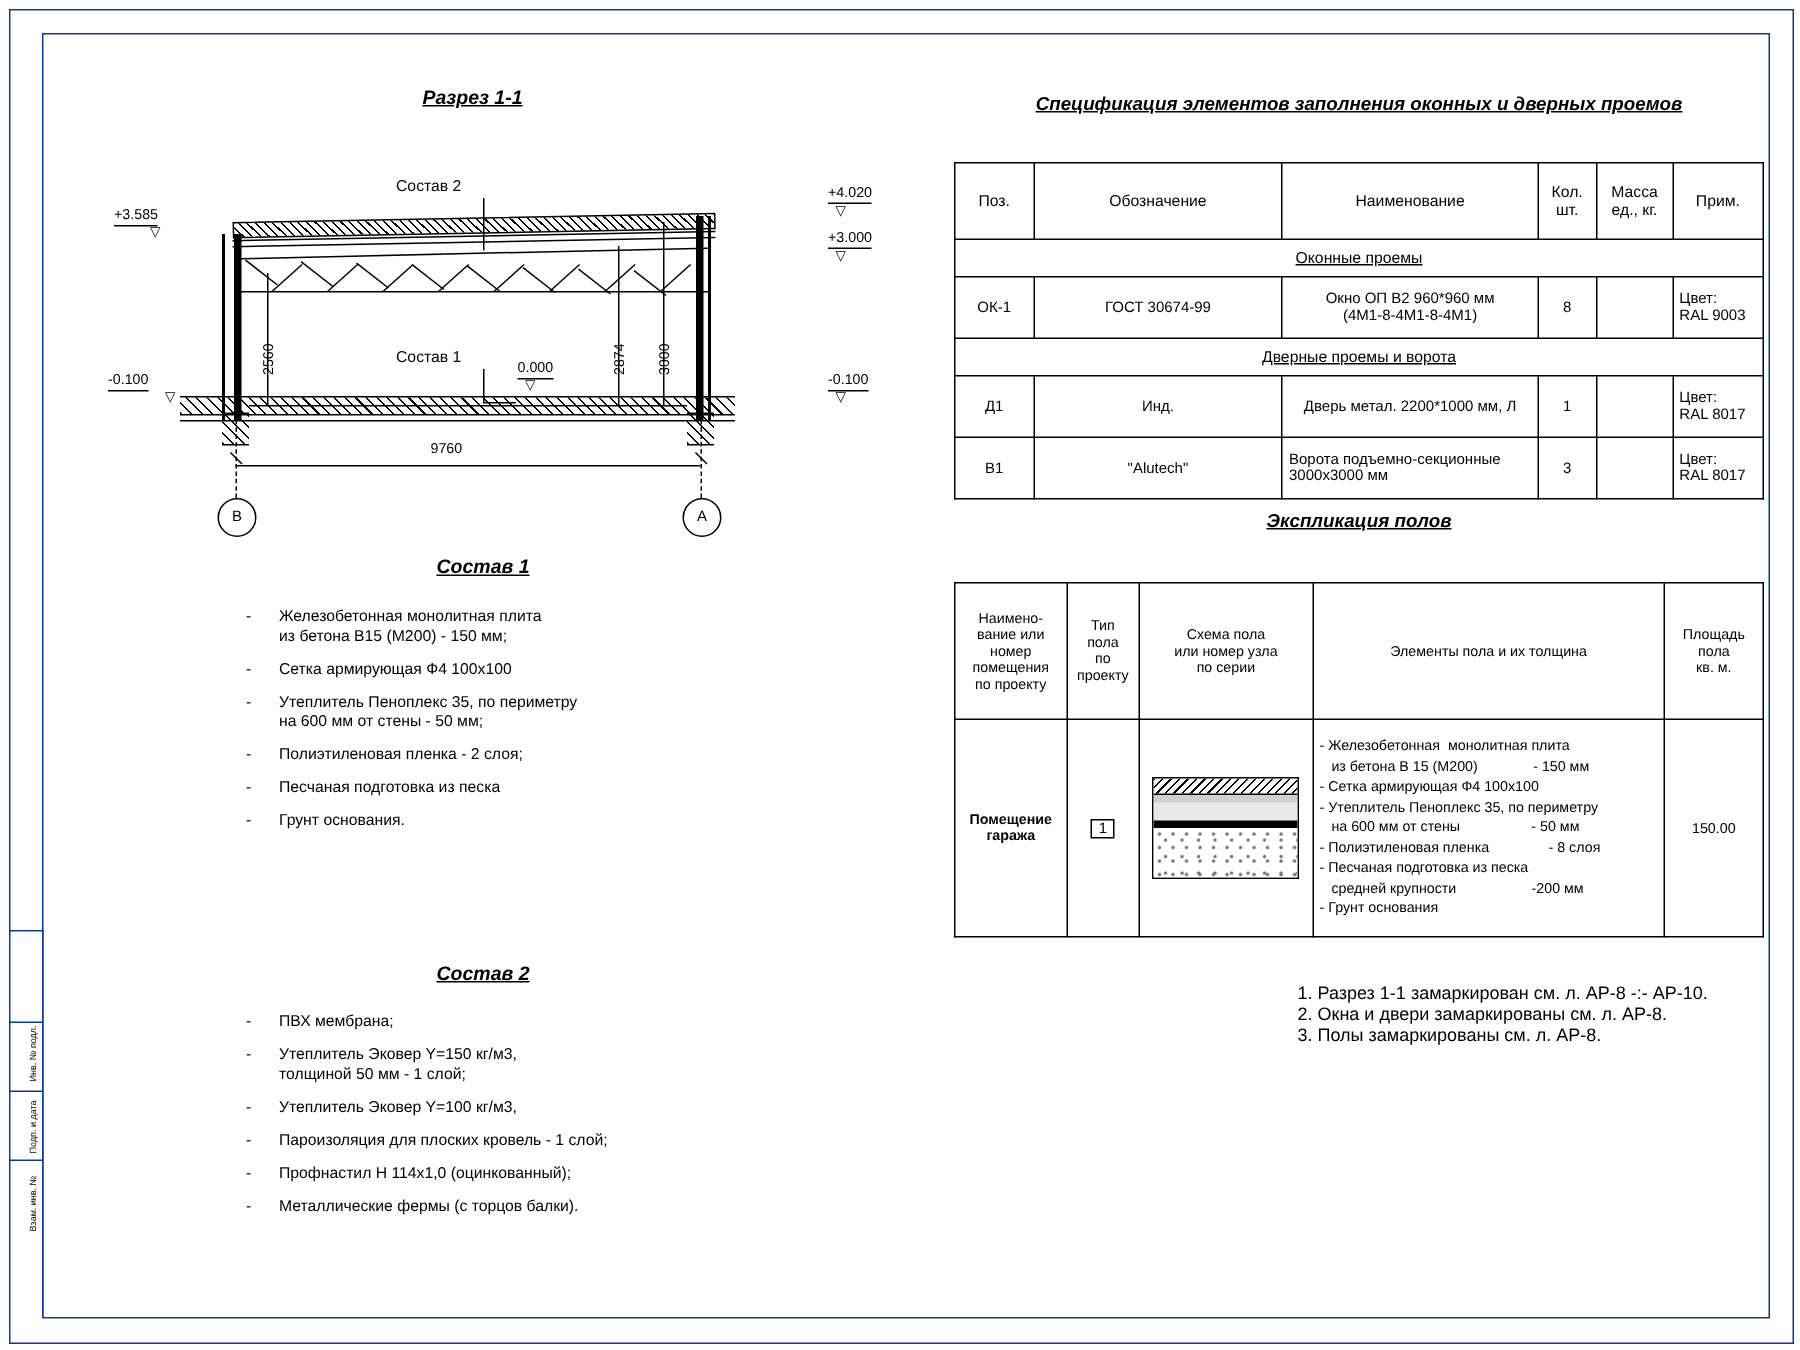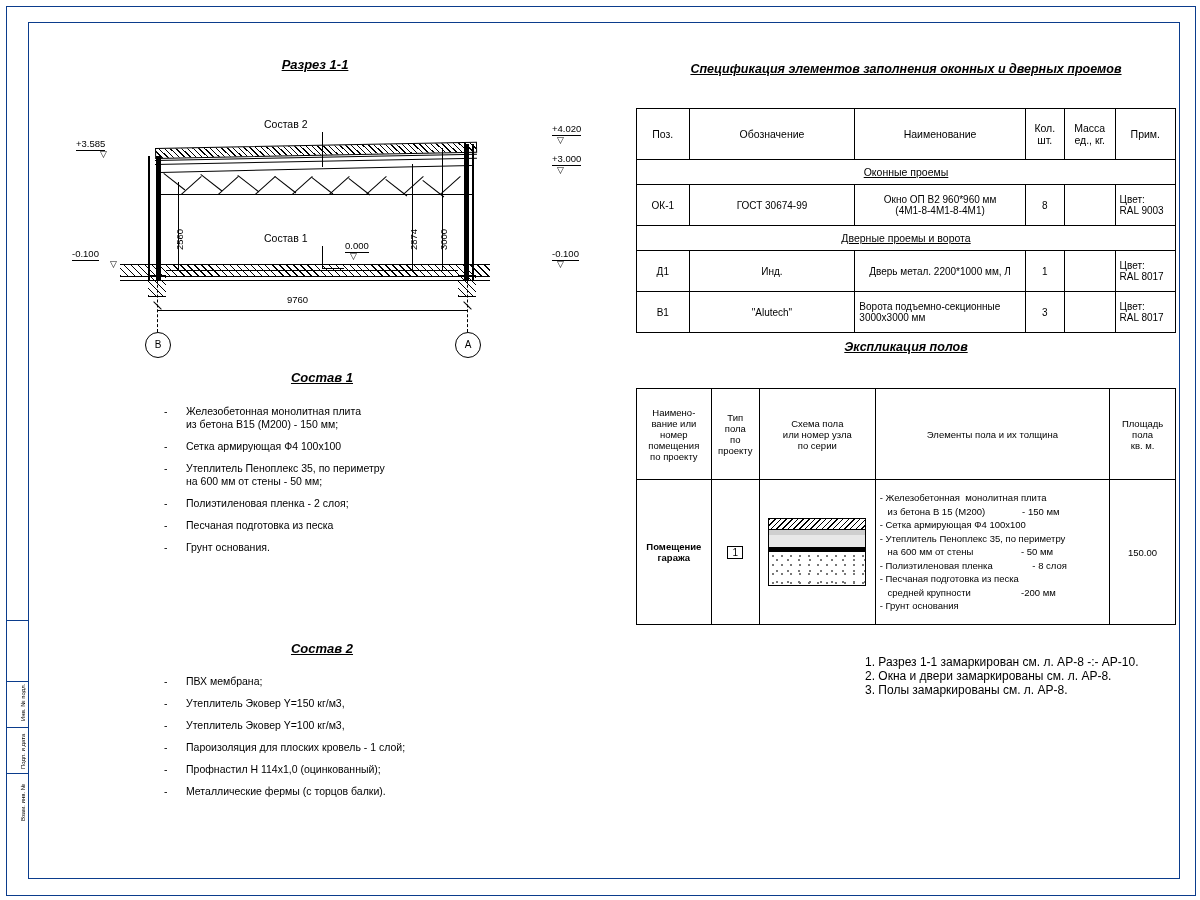--- a/index.html
+++ b/index.html
@@ -260,20 +260,21 @@
 
   <h2 class="title" style="left:232px;top:641px;width:180px;">Состав 2</h2>
   <div class="listblock" style="left:150px;top:675px;width:420px;">
     <div class="row">
       <span class="dash">-</span>
       <span>ПВХ мембрана;</span>
     </div>
     <div class="row">
       <span class="dash">-</span>
       <span>Утеплитель Эковер Y=150 кг/м3,</span>
+      <span class="l2">толщиной 50 мм - 1 слой;</span>
     </div>
     <div class="row">
       <span class="dash">-</span>
       <span>Утеплитель Эковер Y=100 кг/м3,</span>
     </div>
     <div class="row">
       <span class="dash">-</span>
       <span>Пароизоляция для плоских кровель - 1 слой;</span>
     </div>
     <div class="row">

